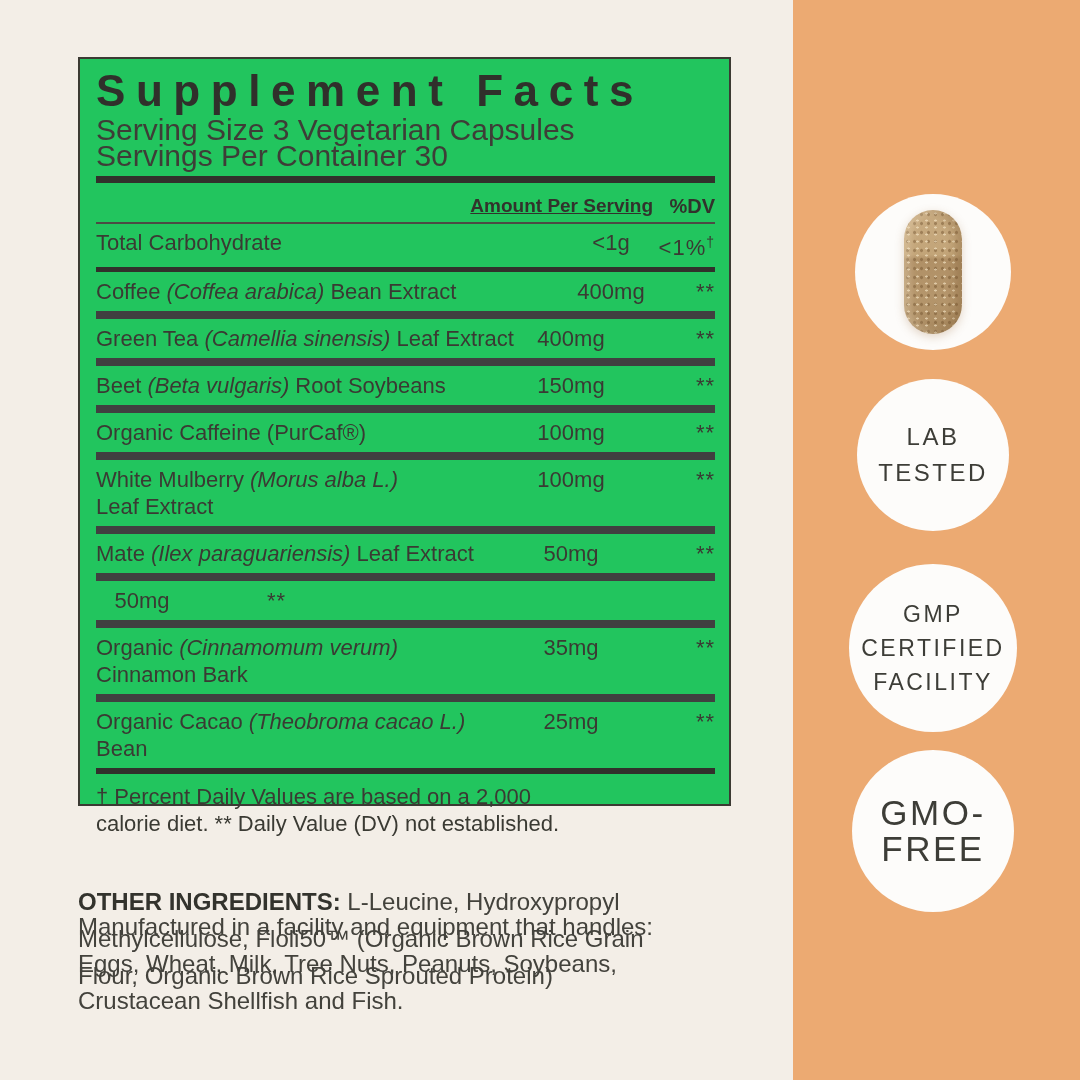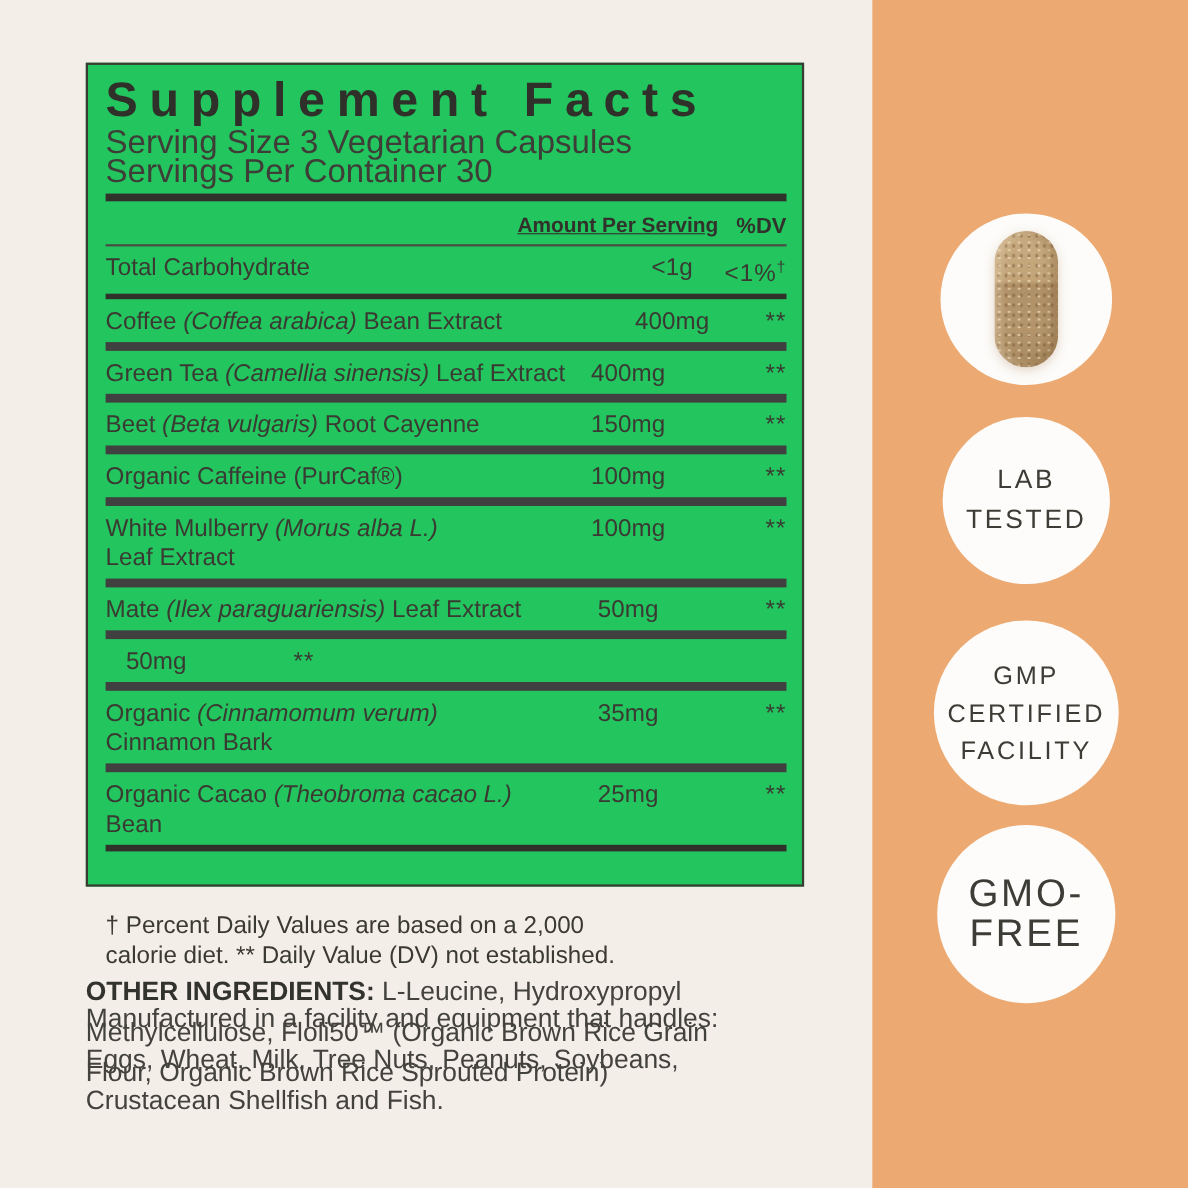--- a/index.html
+++ b/index.html
@@ -50,21 +50,21 @@
   .hdr .dv-label{width:62px;text-align:right;font-weight:bold;font-size:20px;color:#32322c;position:relative;top:1px;}
   .row{display:flex;align-items:flex-start;font-size:22px;line-height:27px;padding:6px 0 6px;}
   .row .nm{flex:1;min-width:0;}
   .row .nm .nl{white-space:nowrap;}
   .row .nm .l2{display:block;}
   .row .amt{width:92px;text-align:center;flex:none;}
   .row .dv{width:58px;text-align:right;flex:none;letter-spacing:1px;}
   .row.carb{border-top:2px solid #4c4b44;padding:5px 0 6px;}
   .rows .row + .row{border-top:8px solid #404040;gap:40px;}
   sup{font-size:14px;}
-  .footnote{font-size:22px;line-height:27px;white-space:pre-line;padding:9px 0 0;color:#3a3a33;margin-top:44px;}
+  .footnote{font-size:22px;line-height:27px;white-space:pre-line;padding:9px 0 0;color:#3a3a33;}
   
   .para{position:absolute;left:78px;width:648px;font-size:24px;line-height:37px;color:#43423c;white-space:pre-line;}
   .para .lbl{font-weight:bold;color:#33332d;}
   .para.other{top:846px;}
   .para.allergen{top:908px;}
   i{font-style:italic;}
 </style>
 </head>
 <body>
 
@@ -91,21 +91,21 @@
       <div class="nm"><span class="nl"><span>Coffee </span><i>(Coffea arabica)</i><span> Bean Extract</span></span><span class="l2"></span></div>
       <div class="amt">400mg</div>
       <div class="dv">**</div>
     </div>
     <div class="row">
       <div class="nm"><span class="nl"><span>Green Tea </span><i>(Camellia sinensis)</i><span> Leaf Extract</span></span><span class="l2"></span></div>
       <div class="amt">400mg</div>
       <div class="dv">**</div>
     </div>
     <div class="row">
-      <div class="nm"><span class="nl"><span>Beet </span><i>(Beta vulgaris)</i><span> Root Cayenne</span></span><span class="l2"></span></div>
+      <div class="nm"><span class="nl"><span>Beet </span><i>(Beta vulgaris)</i><span> Root Soybeans</span></span><span class="l2"></span></div>
       <div class="amt">150mg</div>
       <div class="dv">**</div>
     </div>
     <div class="row">
       <div class="nm"><span class="nl"><span>Organic Caffeine (PurCaf®)</span><i></i><span></span></span><span class="l2"></span></div>
       <div class="amt">100mg</div>
       <div class="dv">**</div>
     </div>
     <div class="row">
       <div class="nm"><span class="nl"><span>White Mulberry </span><i>(Morus alba L.)</i><span></span></span><span class="l2">Leaf Extract</span></div>

